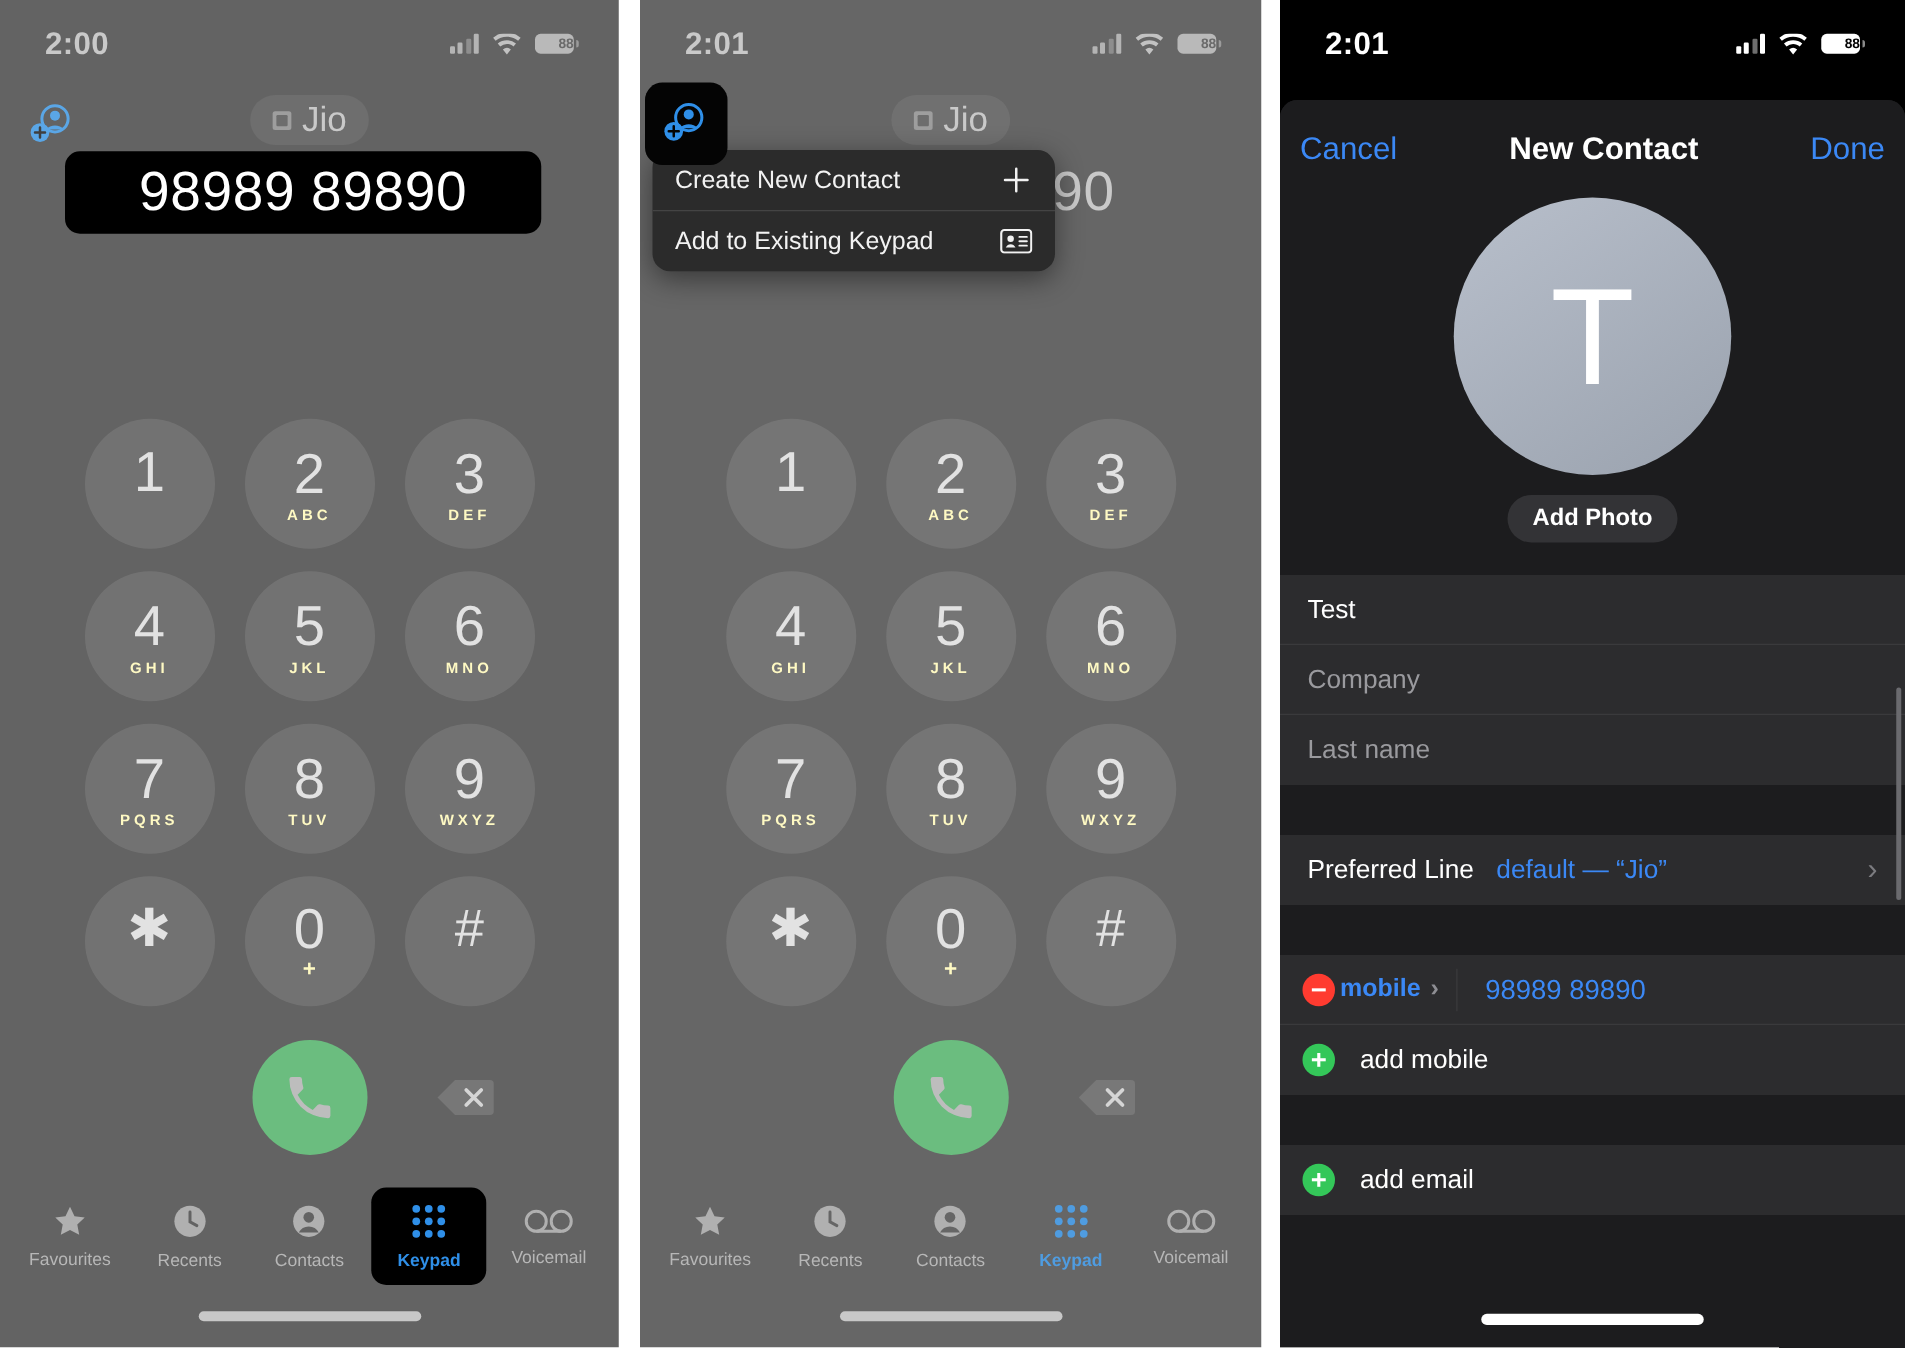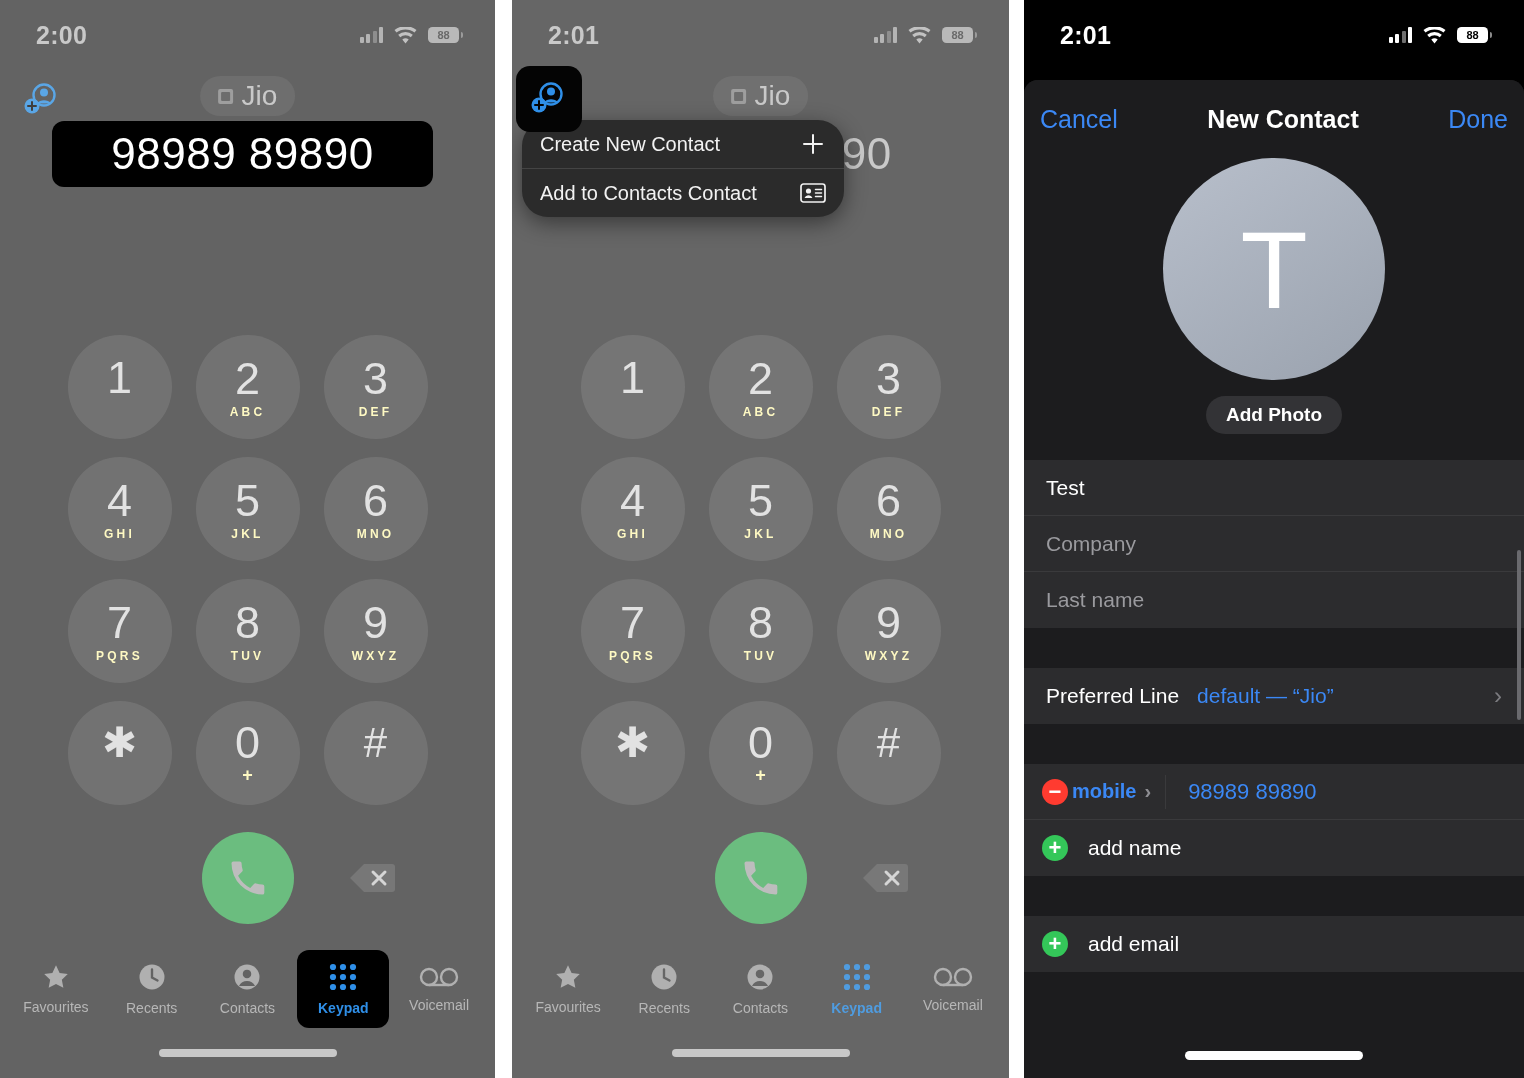--- a/index.html
+++ b/index.html
@@ -29,21 +29,21 @@
   .cell-bars { display: flex; align-items: flex-end; gap: 2.5px; height: 16px; }
   .cell-bars i { display: block; width: 4px; border-radius: 1px; }
   .cell-bars i:nth-child(1){ height: 6px; }
   .cell-bars i:nth-child(2){ height: 9px; }
   .cell-bars i:nth-child(3){ height: 12px; }
   .cell-bars i:nth-child(4){ height: 16px; }
 
   .wifi svg { display: block; }
   .battery {
     width: 31px; height: 16px; border-radius: 4.5px;
-    display: flex; align-items: center; justify-content: center;
+    display: flex; align-items: center; justify-content: flex-end;
     font-size: 11px; font-weight: bold; position: relative;
   }
   .battery::after {
     content: ""; position: absolute; right: -4px; top: 5px;
     width: 2.5px; height: 6px; border-radius: 0 2px 2px 0;
   }
 
   
   .dim .sb-time { color: #c9c9c9; }
   .dim .cell-bars i { background: #b4b4b4; }
@@ -159,21 +159,21 @@
   
   .menu-trigger {
     position: absolute; left: 4px; top: 66px;
     width: 66px; height: 66px; border-radius: 14px;
     background: #040404;
     display: flex; align-items: center; justify-content: center;
     z-index: 6;
   }
   .ctx-menu {
     position: absolute; left: 10px; top: 120px; width: 322px;
-    background: #2b2b2b; border-radius: 26px; overflow: hidden;
+    background: #2b2b2b; border-radius: 14px; overflow: hidden;
     z-index: 5;
     box-shadow: 0 6px 22px rgba(0,0,0,.45);
   }
   .ctx-item {
     height: 48px; padding: 0 18px;
     display: flex; align-items: center; justify-content: space-between;
     color: #f2f2f2; font-size: 20px;
   }
   .ctx-sep { height: 1px; background: #444444; }
   .ctx-ic { width: 26px; height: 26px; display:flex; align-items:center; justify-content:center; }
@@ -452,21 +452,21 @@
       <div class="ctx-item">
         <span>Create New Contact</span>
         <span class="ctx-ic">
           <svg width="22" height="22" viewBox="0 0 22 22">
               <path d="M11 2v18M2 11h18" stroke="#f2f2f2" stroke-width="2" stroke-linecap="round"></path>
             </svg>
         </span>
       </div>
       <div class="ctx-sep"></div>
       <div class="ctx-item">
-        <span>Add to Contacts Contact</span>
+        <span>Add to Existing Keypad</span>
         <span class="ctx-ic">
           <svg width="26" height="20" viewBox="0 0 26 20">
             <rect x="1" y="1" width="24" height="18" rx="2.5" fill="none" stroke="#f2f2f2" stroke-width="1.7"></rect>
             <circle cx="8.5" cy="8" r="2.6" fill="#f2f2f2"></circle>
             <path d="M4.6 15c.8-1.8 2.3-2.7 3.9-2.7s3.1.9 3.9 2.7z" fill="#f2f2f2"></path>
             <path d="M15.5 6.5h6M15.5 10h6M15.5 13.5h6" stroke="#f2f2f2" stroke-width="1.5" stroke-linecap="round"></path>
           </svg>
         </span>
       </div>
     </div>
@@ -653,21 +653,21 @@
       <div class="group">
         <div class="pe-row">
           <span class="circ minus">−</span>
           <span class="pe-type">mobile</span>
           <span class="pe-chev">›</span>
           <span class="pe-divider"></span>
           <span class="pe-value">98989 89890</span>
         </div>
         <div class="pe-row">
           <span class="circ plus">+</span>
-          <span class="pe-label">add name</span>
+          <span class="pe-label">add mobile</span>
         </div>
       </div>
 
       <div class="gap"></div>
 
       <div class="group">
         <div class="pe-row">
           <span class="circ plus">+</span>
           <span class="pe-label">add email</span>
         </div>

